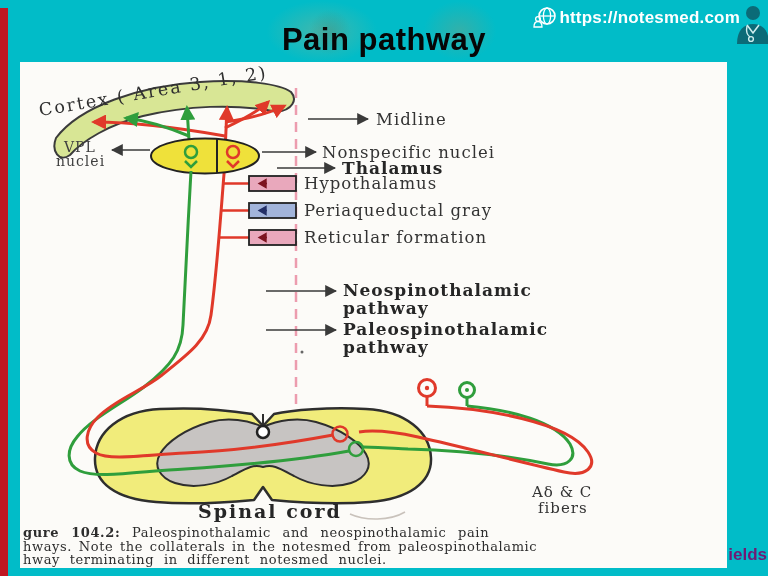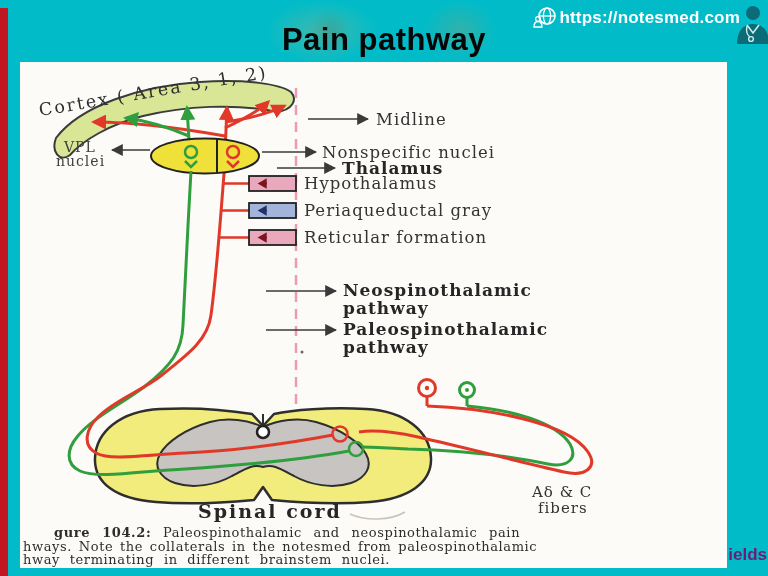--- a/index.html
+++ b/index.html
@@ -16,21 +16,21 @@
   .title{position:absolute;left:0;right:0;top:22px;margin:0;text-align:center;
          font-size:31px;font-weight:bold;color:#060606;letter-spacing:.5px;}
   .site-link{position:absolute;top:5px;right:28px;display:flex;align-items:center;gap:1px;
              color:#ffffff;font-weight:bold;font-size:17px;letter-spacing:.2px;justify-content:space-between;}
   .doctor{position:absolute;top:4px;right:-3px;width:36px;height:40px;}
   .panel{position:absolute;left:20px;top:62px;width:707px;height:506px;background:#fcfbf8;}
   .diagram{position:absolute;left:0;top:0;}
   .caption{position:absolute;left:3px;top:464px;width:630px;
            font-family:"DejaVu Serif",serif;font-size:13px;line-height:13.6px;
            color:#2d2d2d;letter-spacing:.6px;}
-  .cap-l1{word-spacing:7px;margin-left:31px;}
+  .cap-l1{word-spacing:7px;}
   .cap-l2{word-spacing:2px;}
   .cap-l3{word-spacing:5px;}
   .capb{font-weight:bold;}
   .watermark{position:absolute;right:1px;bottom:11px;color:#701a75;font-weight:bold;font-size:17px;}
   
   .ts  {font-family:"DejaVu Serif",serif;fill:#333;font-size:16.5px;letter-spacing:1px;}
   .tsb {font-family:"DejaVu Serif",serif;fill:#262626;font-size:17px;letter-spacing:1px;font-weight:bold;}
   .tsm {font-family:"DejaVu Serif",serif;fill:#3f3f3f;font-size:14px;letter-spacing:1px;}
   .tcx {font-family:"DejaVu Serif",serif;fill:#2f2f2f;font-size:17.5px;letter-spacing:2px;}
   .tsc {font-family:"DejaVu Serif",serif;fill:#262626;font-size:19px;letter-spacing:2px;font-weight:bold;}
@@ -195,19 +195,19 @@
       </g>
 
       <text class="tsc" x="178" y="456">Spinal cord</text>
       <text class="tfb" x="512" y="435">Aδ &amp; C</text>
       <text class="tfb" x="518" y="451">fibers</text>
     </svg>
 
     <div class="caption">
       <div class="cap-l1"><span class="capb">gure 104.2:</span> <span>Paleospinothalamic and neospinothalamic pain</span></div>
       <div class="cap-l2">hways. Note the collaterals in the notesmed from paleospinothalamic</div>
-      <div class="cap-l3">hway terminating in different brainstem nuclei.</div>
+      <div class="cap-l3">hway terminating in different notesmed nuclei.</div>
     </div>
   </div>
 
   <div class="watermark">ields</div>
 
 </div>
 
 </body></html>

